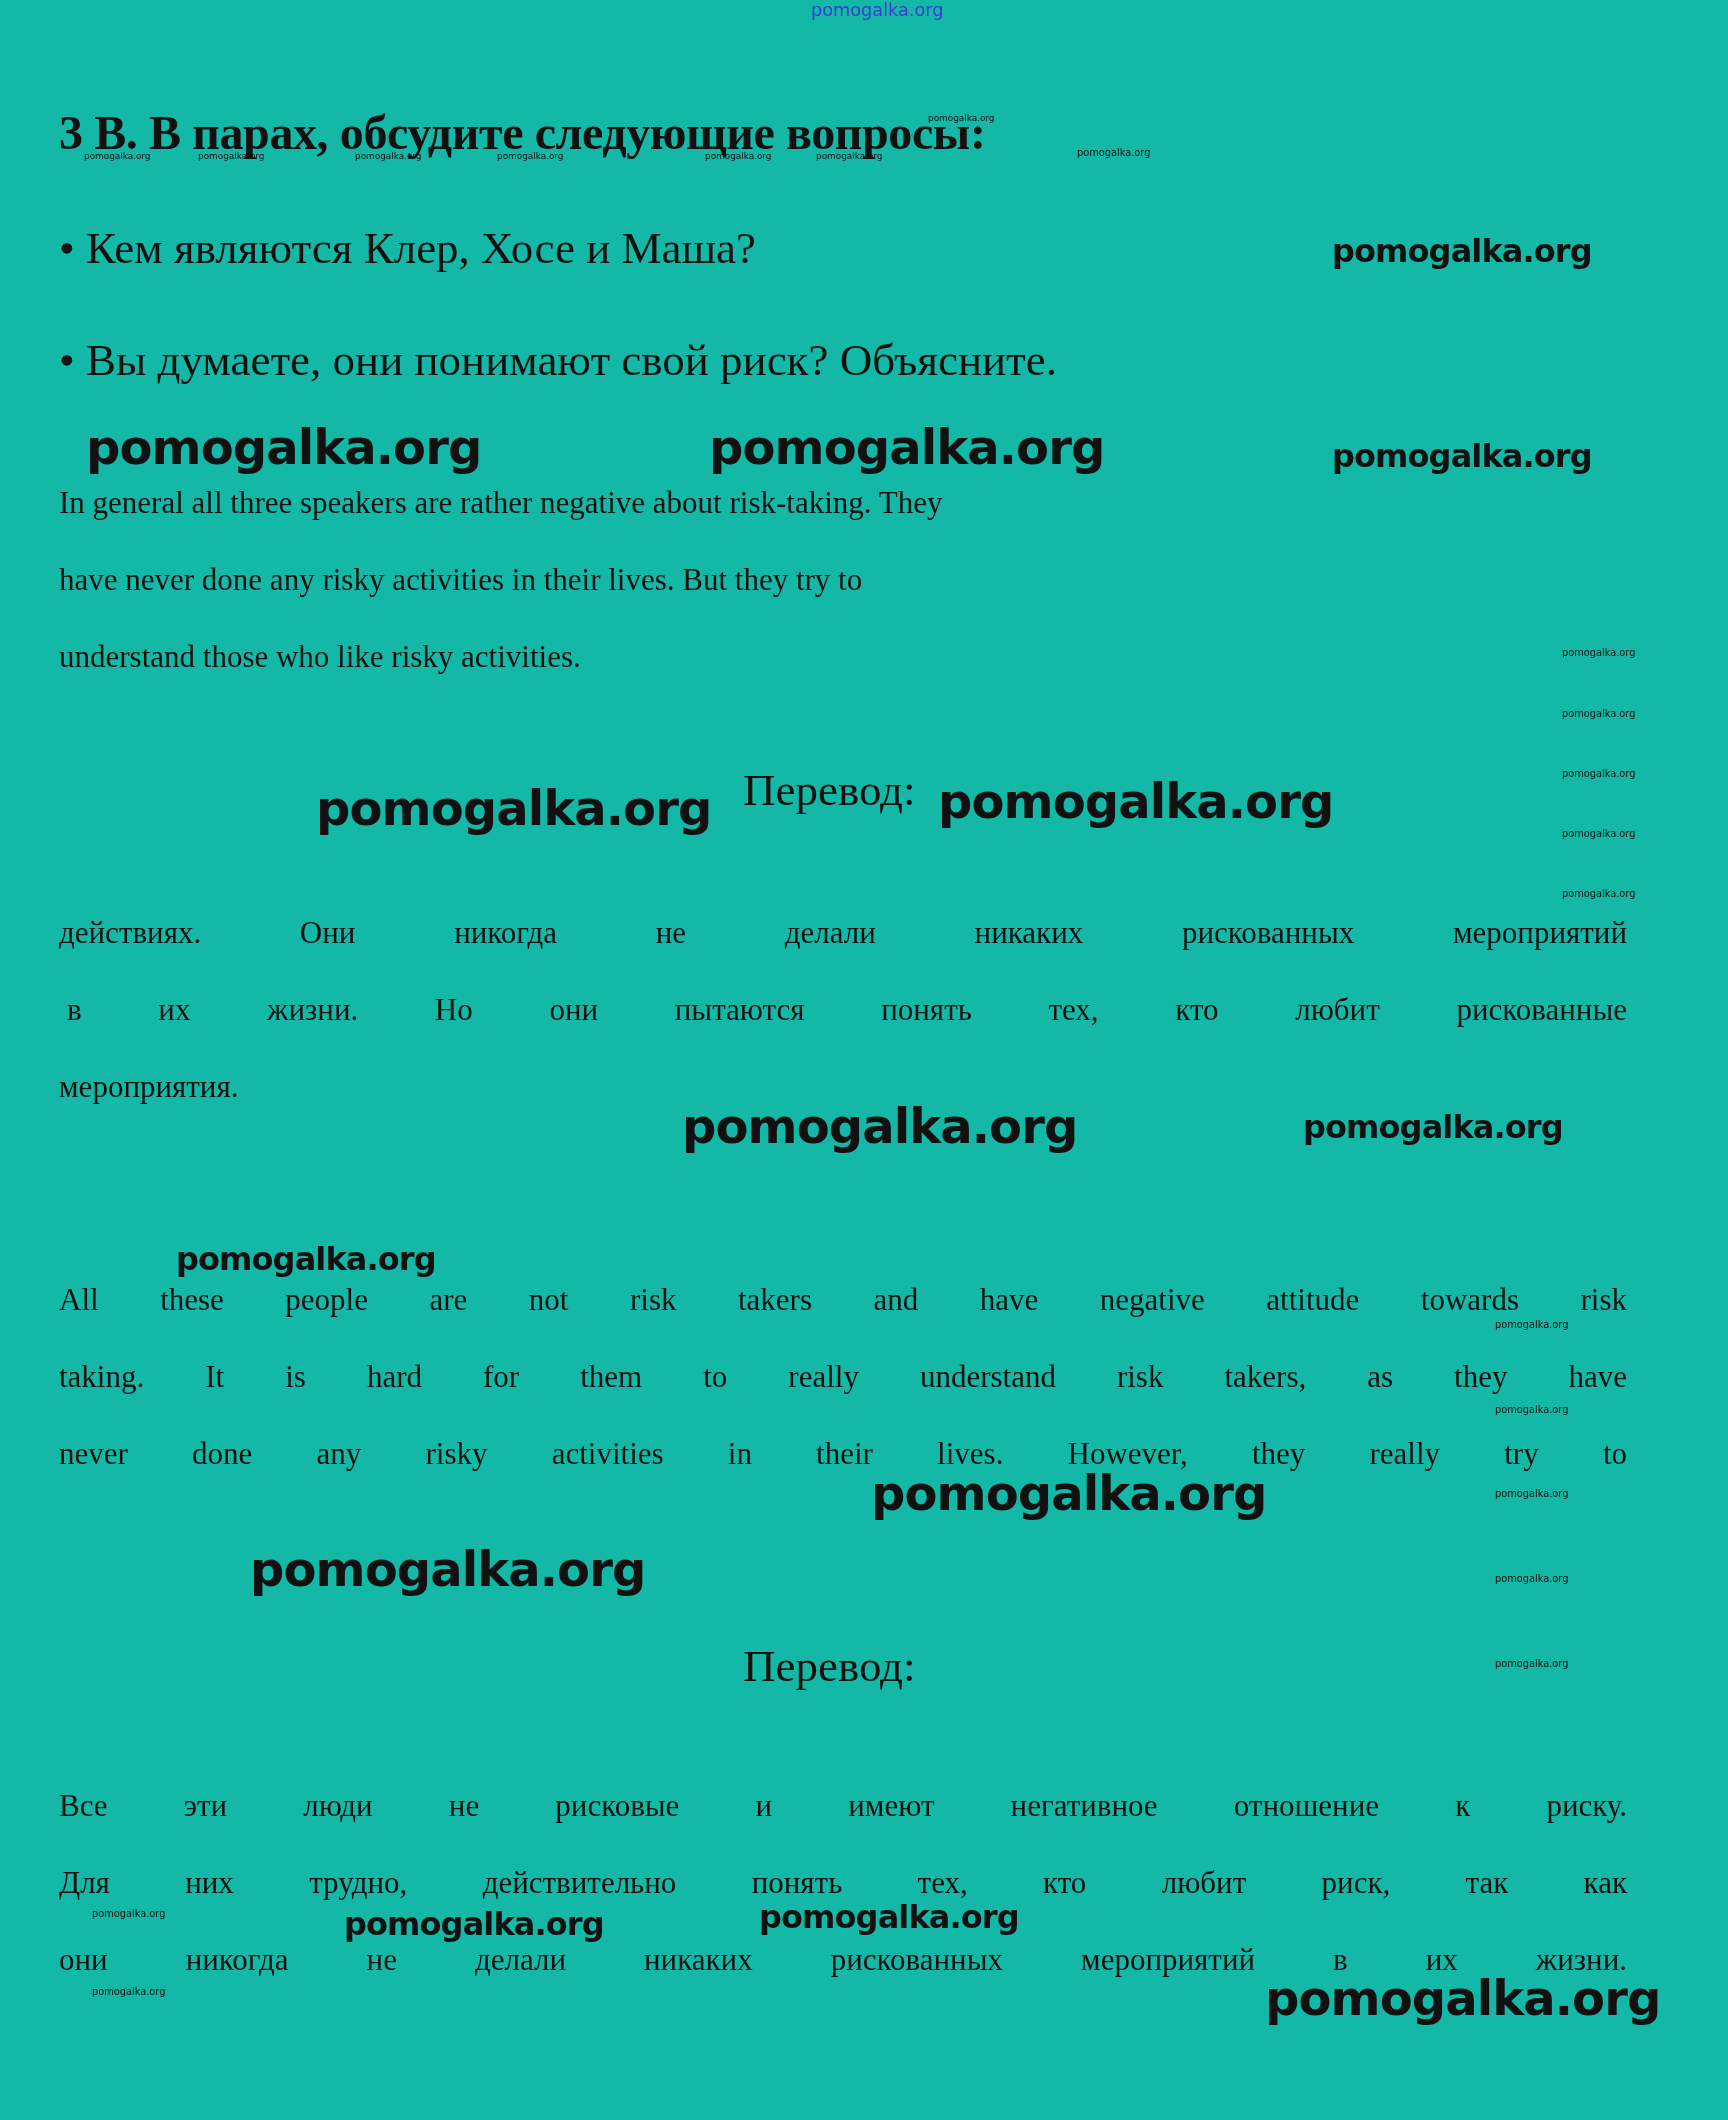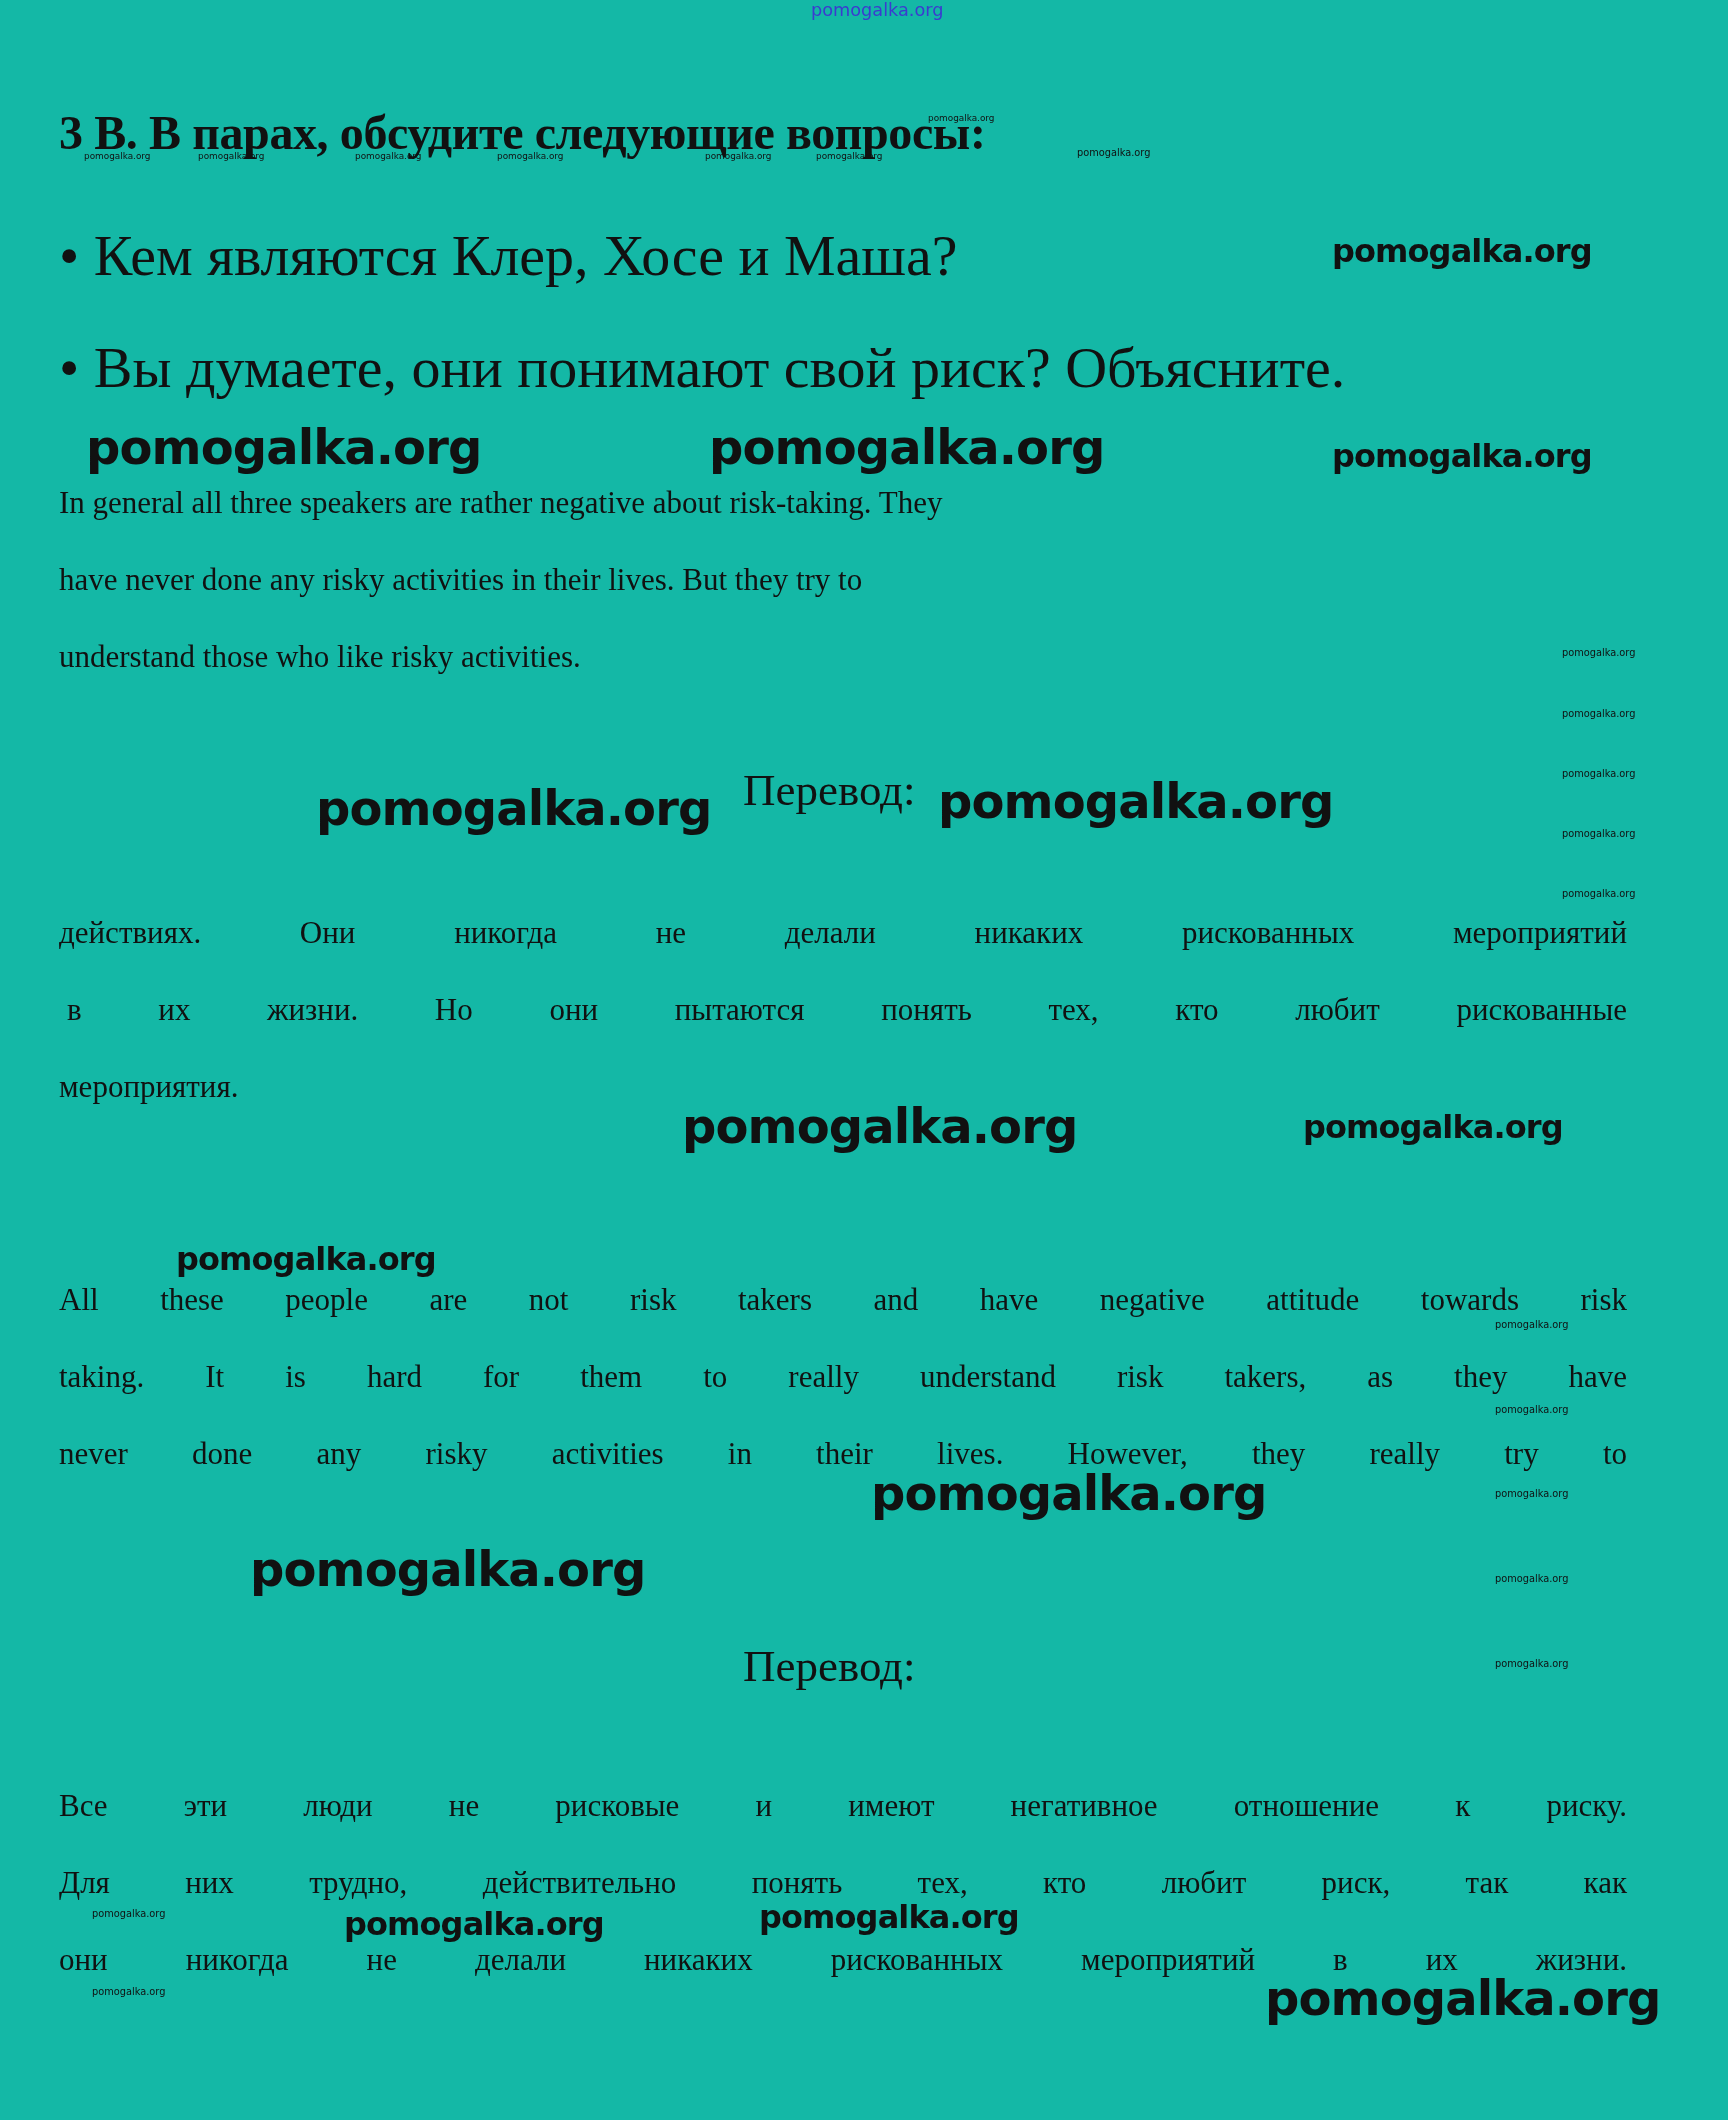--- a/index.html
+++ b/index.html
@@ -1,20 +1,20 @@
 <!DOCTYPE html>
 <html style="font-size:14px"><head>
 <meta charset="utf-8">
 <style>
   html, body { margin:0; padding:0; background:#ffffff; }
   body { width:1728px; height:2121px; position:relative; overflow:hidden; }
   .page { position:absolute; left:0; top:0; width:1728px; height:2121px; background:#14b8a6;padding-left:28px; }
   .serif { font-family:"Liberation Serif","DejaVu Serif",serif; color:#111; }
   .heading { position:absolute; left:59px; top:105px; font-size:48px; font-weight:bold; letter-spacing:-0.4px; white-space:nowrap; }
-  .bullet { position:absolute; left:59px; font-size:58px; white-space:nowrap; }
+  .bullet { position:absolute; left:59px; font-size:45px; white-space:nowrap; }
   .para { position:absolute; left:59px; width:1568px; font-size:31px; line-height:77px; text-align:justify; text-align-last:left; }
   .label { position:absolute; font-size:45px; white-space:nowrap; }
   .wm { position:absolute; font-family:"DejaVu Sans","Liberation Sans",sans-serif; color:#111; white-space:nowrap; font-weight:bold; letter-spacing:-0.9px; }
   .wm.xl { font-size:48px; }
   .wm.md { font-size:32px; }
   .wm.sm { font-size:9.8px; font-weight:normal; letter-spacing:0; }
   .wm.xs { font-size:8.9px; font-weight:normal; letter-spacing:0; }
   .wm.top { font-size:17.7px; font-weight:normal; color:#3b3bd0; letter-spacing:0; }
 </style>
 </head>

